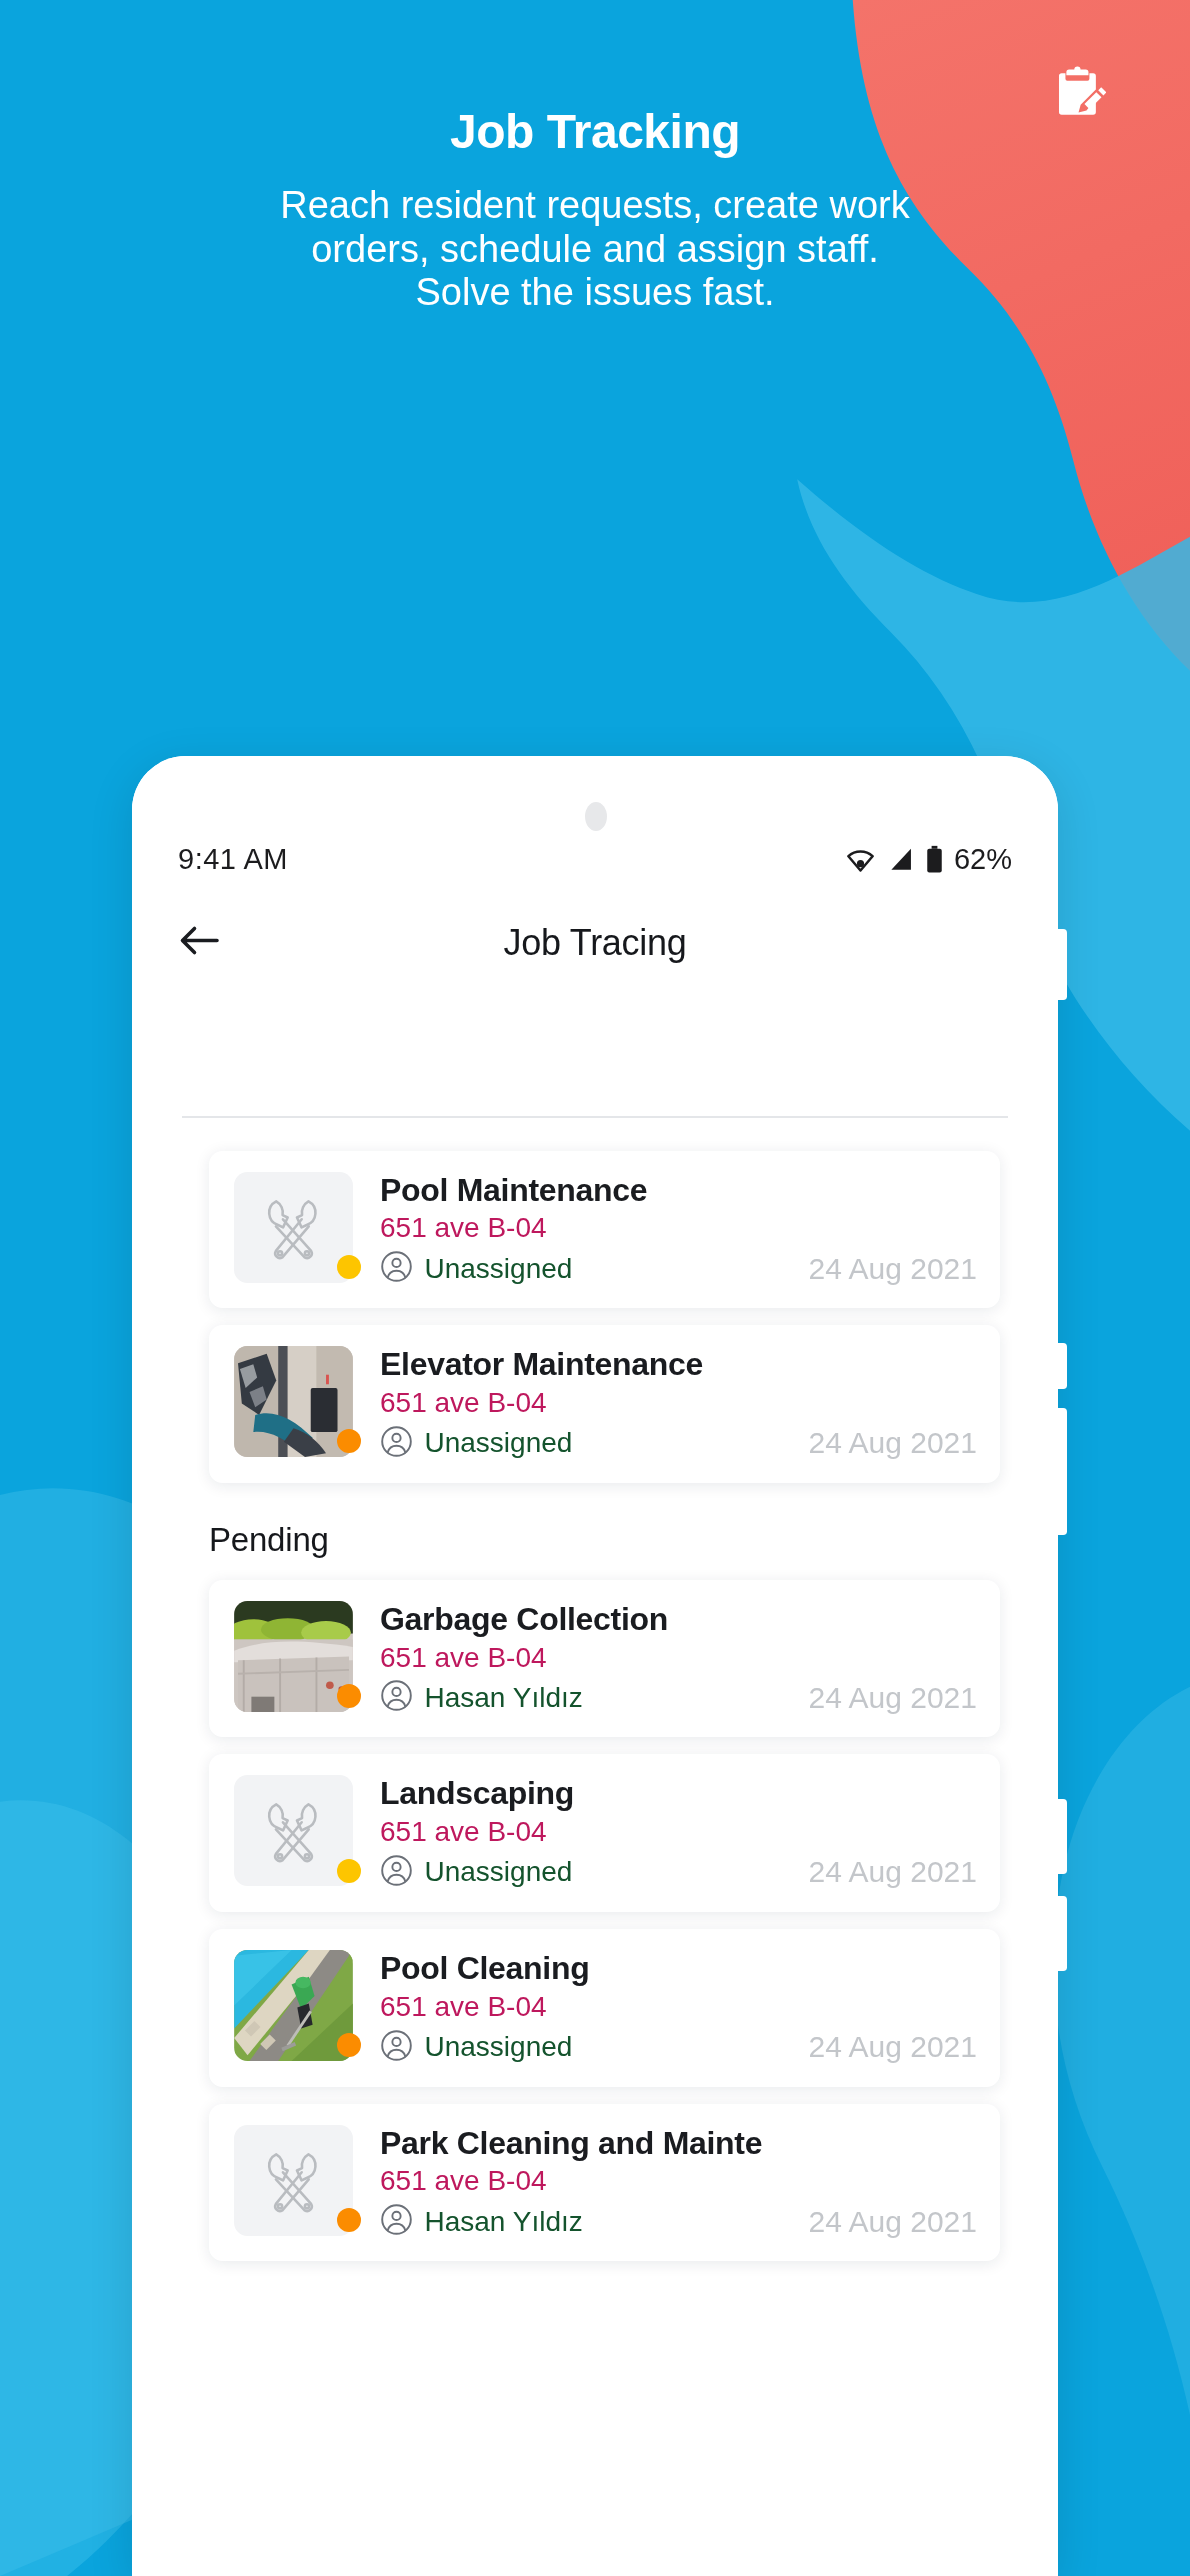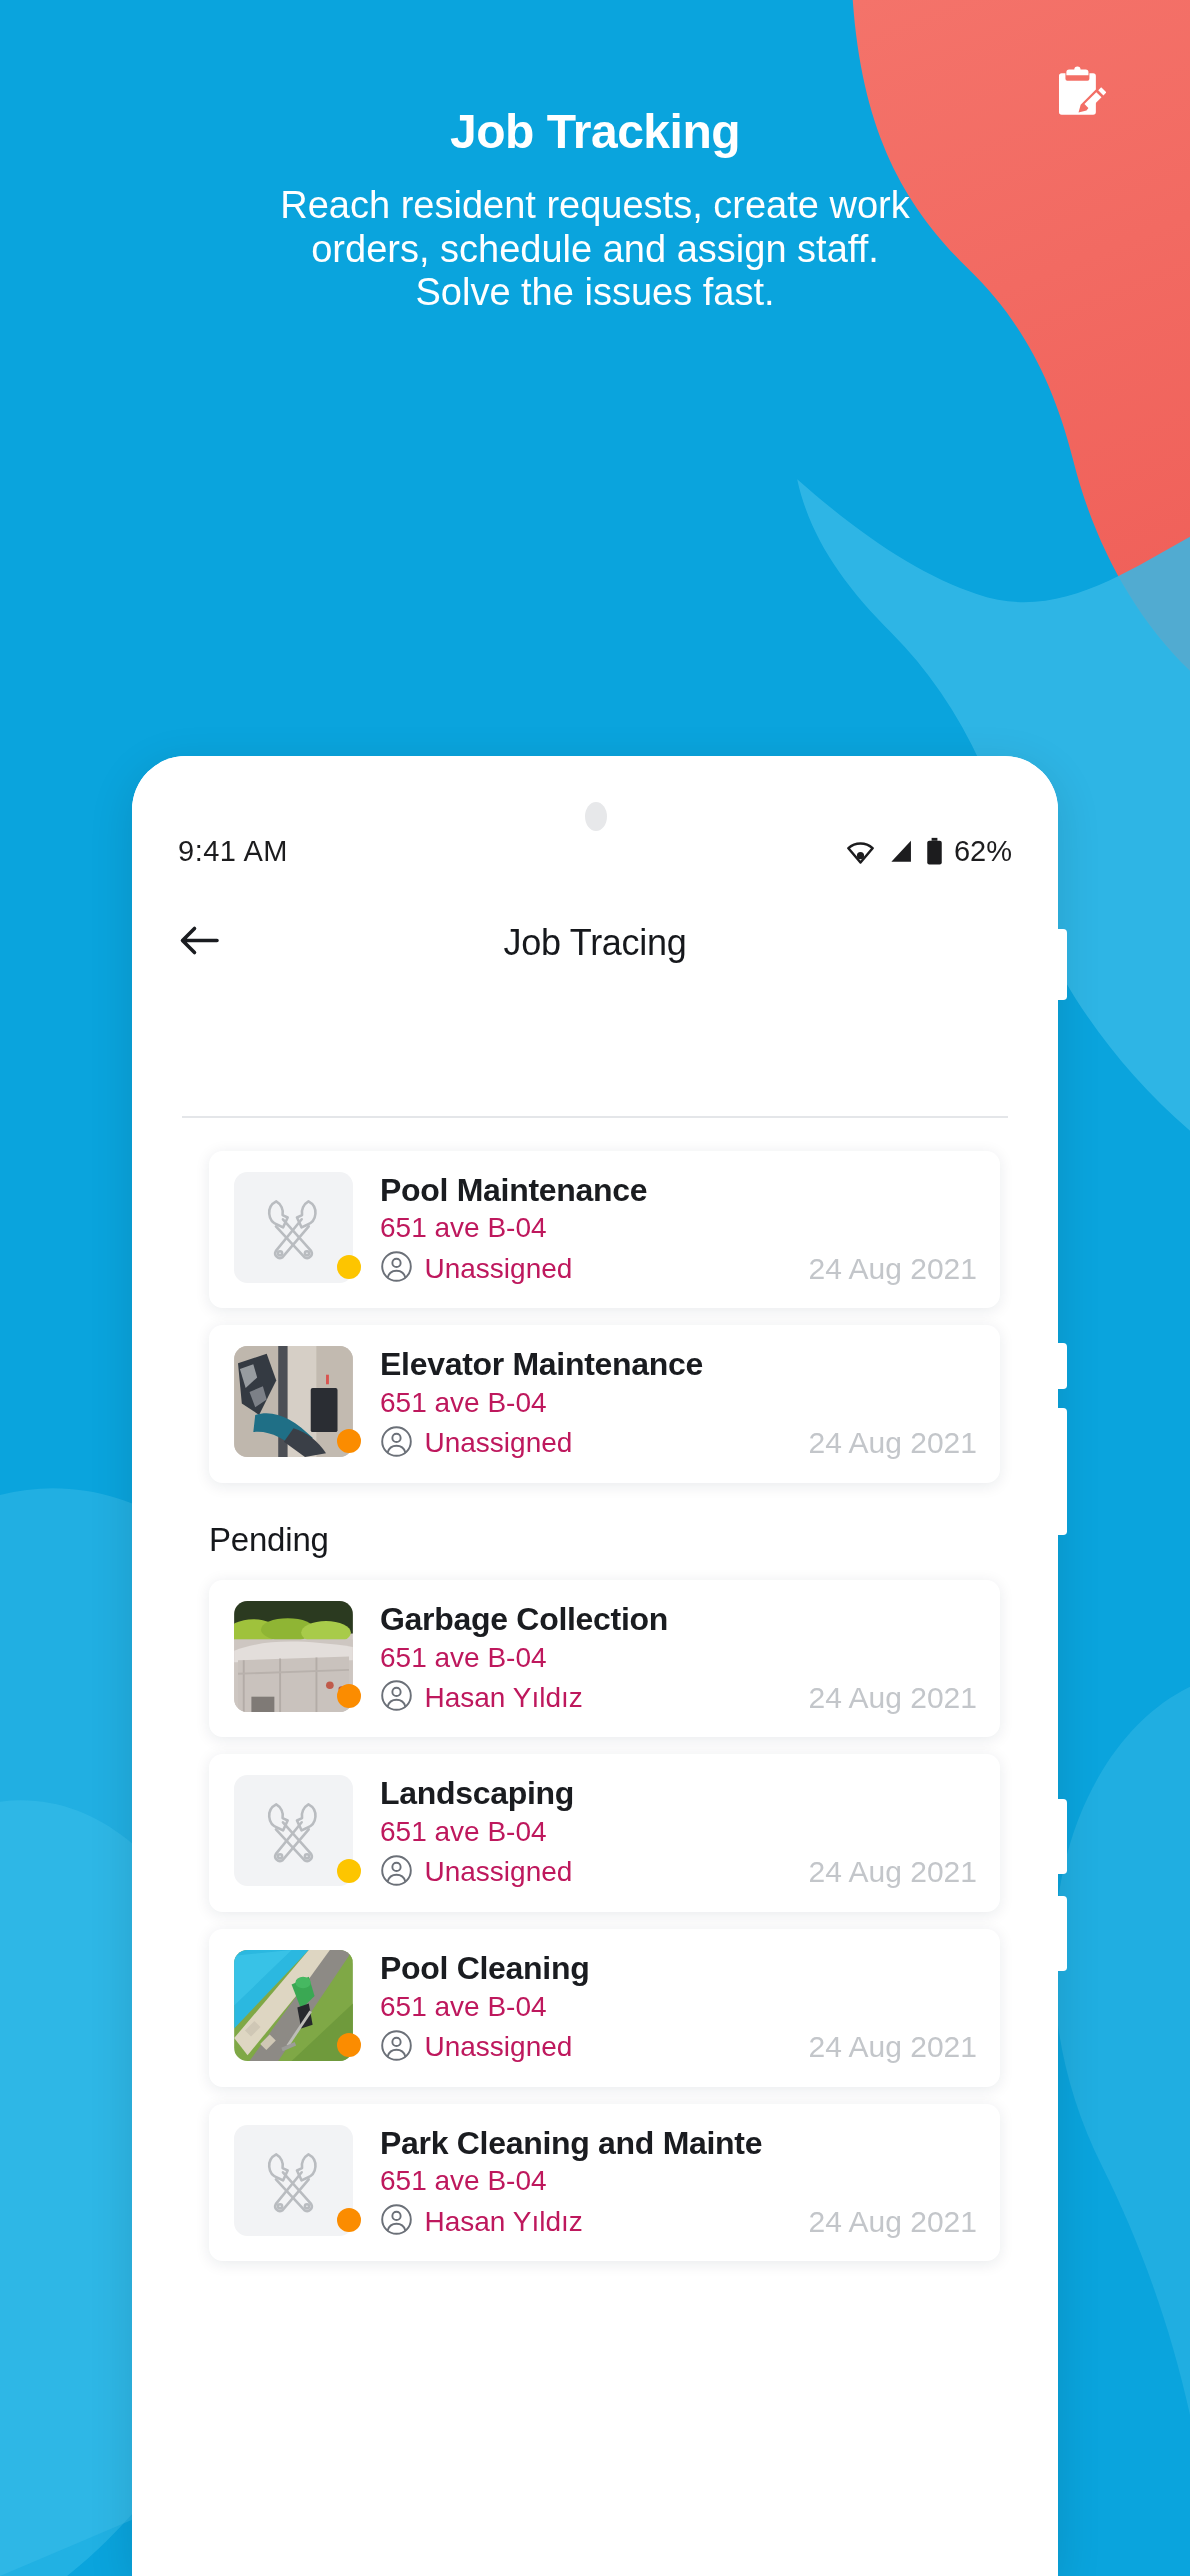--- a/index.html
+++ b/index.html
@@ -85,21 +85,21 @@
     width: 22px; height: 29px;
     background: #e7e8ea;
     border-radius: 50%;
   }
 
   
   .statusbar {
     position: absolute;
     left: 0; top: 79px;
     width: 926px; height: 48px;
-    display: flex; align-items: flex-start;
+    display: flex; align-items: center;
     padding: 0 46px;
     color: #1c1c1e;
   }
   .status-time { font-size: 29px; font-weight: 500; letter-spacing: 0.5px; }
   .status-right { margin-left: auto; display: flex; align-items: center; gap: 9.6px; }
   .status-pct { font-size: 29px; font-weight: 500; }
 
   
   .app-header {
     position: absolute;
@@ -182,21 +182,21 @@
     font-size: 32px; font-weight: bold; color: #1a1c20;
     letter-spacing: -0.3px;
     white-space: nowrap; overflow: hidden;
   }
   .card-addr {
     font-size: 28px; color: #be185d; margin-top: 3.8px; font-weight: 400;
   }
   .card-foot {
     margin-top: 5.8px; display: flex; align-items: center;
   }
-  .assignee { font-size: 28px; color: #be185d; margin-left: 11.5px; }
+  .assignee { font-size: 28px; color: #14532d; margin-left: 11.5px; }
   .card-date {
     margin-left: auto;
     font-size: 30px; color: #c3c6ca; white-space: nowrap;
   }
   .person-icon { flex: 0 0 auto; }
 </style>
 </head>
 <body>
 
 <div id="app">

